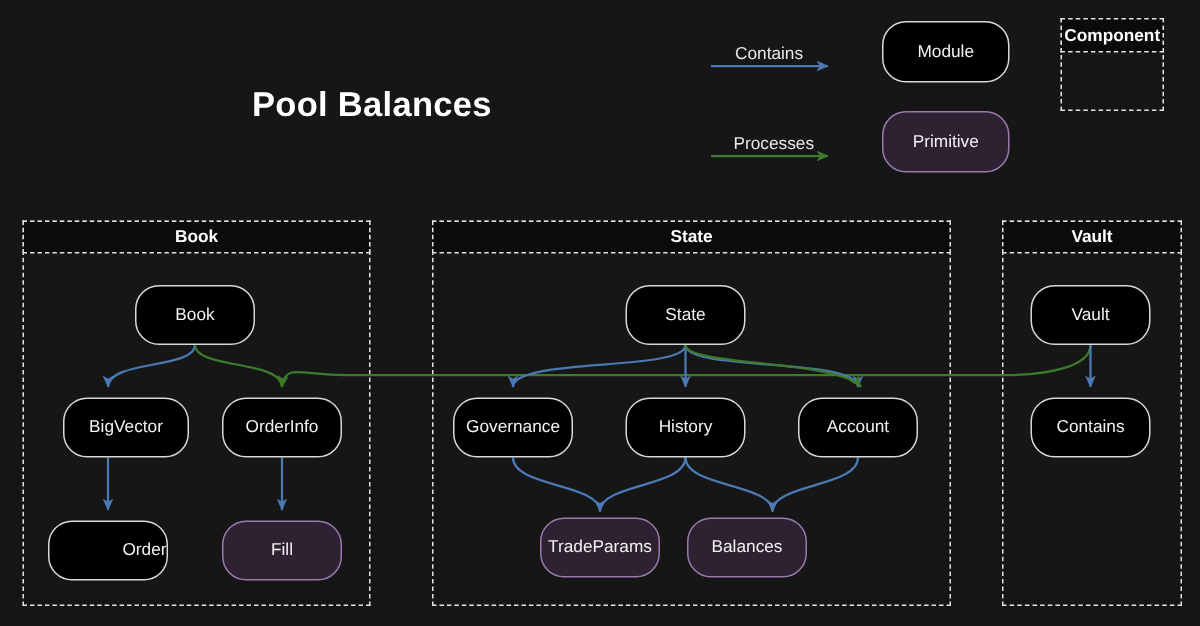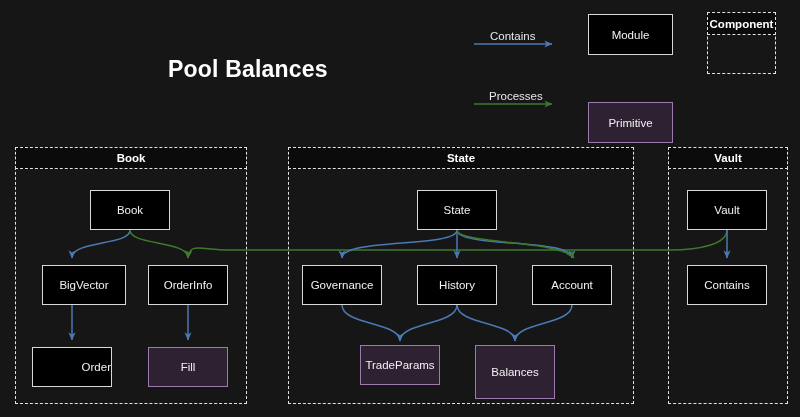--- a/index.html
+++ b/index.html
@@ -40,20 +40,21 @@
   
   .node {
     position: absolute;
     box-sizing: border-box;
     display: flex;
     align-items: center;
     justify-content: center;
     font-size: 11.5px;
     color: #f2f2f2;
     white-space: nowrap;
+    border-radius: 16px;
   }
   .node.module {
     background: #000000;
     border: 1.4px solid #d8d8d8;
   }
   .node.primitive {
     background: #2e2132;
     border: 1.4px solid #9b7aad;
   }
 
@@ -97,21 +98,21 @@
 
   <div id="page-title">Pool Balances</div>
 
   <div class="legend-label" id="legend-contains-label">Contains</div>
   <div class="legend-label" id="legend-processes-label">Processes</div>
 
   <div class="node module" style="left:588px; top:14px; width:85px; height:41px;">
     <span>Module</span>
   </div>
 
-  <div class="node primitive" style="left:588px; top:74px; width:85px; height:41px;margin-top:28px;">
+  <div class="node primitive" style="left:588px; top:74px; width:85px; height:41px;">
     <span>Primitive</span>
   </div>
 
   <div class="group" style="left:707px; top:12px; width:69px; height:62px;"></div>
   <div class="group-header" style="left:707px; top:12px; width:69px; height:23px;">
     <span>Component</span>
   </div>
 
   <div class="group" style="left:15px; top:147px; width:232px; height:257px;"></div>
   <div class="group-header" style="left:15px; top:147px; width:232px; height:22px;">
@@ -194,21 +195,21 @@
   </div>
   <div class="node module" style="left:417px; top:265px; width:80px; height:40px;">
     <span>History</span>
   </div>
   <div class="node module" style="left:532px; top:265px; width:80px; height:40px;">
     <span>Account</span>
   </div>
   <div class="node primitive" style="left:360px; top:345px; width:80px; height:40px;">
     <span>TradeParams</span>
   </div>
-  <div class="node primitive" style="left:475px; top:345px; width:80px; height:54px;">
+  <div class="node primitive" style="left:458px; top:345px; width:80px; height:40px;">
     <span>Balances</span>
   </div>
 
   <div class="node module" style="left:687px; top:190px; width:80px; height:40px;">
     <span>Vault</span>
   </div>
   <div class="node module" style="left:687px; top:265px; width:80px; height:40px;">
     <span>Contains</span>
   </div>
 

